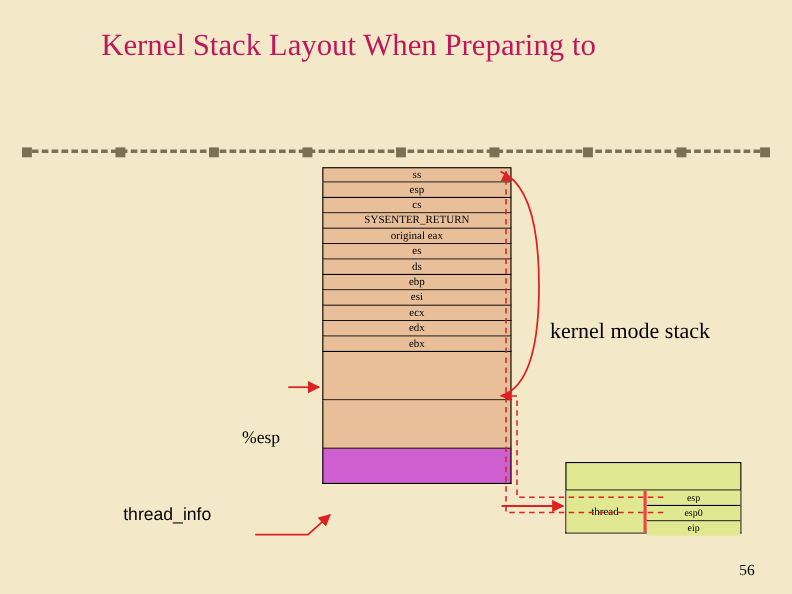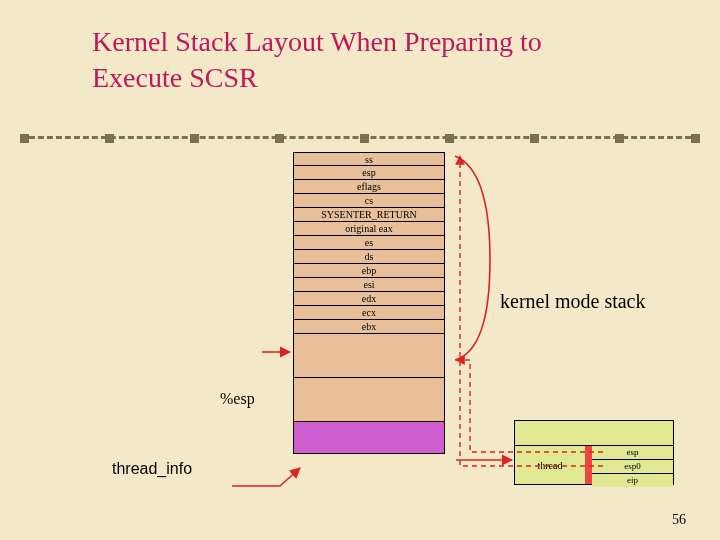--- a/index.html
+++ b/index.html
@@ -1,70 +1,68 @@
 <!DOCTYPE html>
 <html><head>
 <meta charset="utf-8">
 <style>
   html,body{margin:0;padding:0;width:720px;height:540px;background:#f3e9c9;font-family:"Times New Roman",serif;overflow:hidden;}
   .title{position:absolute;left:92px;top:24px;font-size:28px;line-height:36px;color:#be185d;}
   .dash-line{position:absolute;left:20px;top:136px;width:680px;height:0;border-top:3px dashed #7a7052;}
   .dash-line .box{position:absolute;top:-5px;width:9px;height:9px;background:#7a7052;}
-  .stack{position:absolute;left:293px;top:152px;width:152px;}
+  .stack{position:absolute;left:293px;top:152px;width:172px;}
   .stack .row{height:14px;line-height:14px;font-size:10px;text-align:center;border:1px solid #000;border-top:none;box-sizing:border-box;}
   .stack .row:first-child{border-top:1px solid #000;}
   .filled{background:#e8bf99;}
   .empty{background:#e8bf99;height:44px;border:1px solid #000;border-top:none;box-sizing:border-box;}
   .ti{background:#cf5ed1;height:32px;border:1px solid #000;border-top:none;box-sizing:border-box;}
   .esp-label{position:absolute;left:220px;top:342px;font-size:16px;margin-top:48px;}
   .ti-label{position:absolute;left:112px;top:460px;font-size:16px;font-family:Liberation Sans, sans-serif;}
   .kms-label{position:absolute;left:500px;top:290px;font-size:20px;}
   .page-num{position:absolute;right:34px;bottom:12px;font-size:14px;}
   .small-table{position:absolute;left:514px;top:420px;width:160px;}
   .small-table .top{height:26px;border:1px solid #000;background:#e0e892;box-sizing:border-box;}
   .small-table .bottom{height:39px;display:flex;border:1px solid #000;border-top:none;box-sizing:border-box;}
-  .small-table .left{width:70px;border-right:7px solid #ef4444;background:#e0e892;display:flex;align-items:center;justify-content:center;font-size:10px;}
+  .small-table .left{width:70px;border-right:3px solid #ef4444;background:#e0e892;display:flex;align-items:center;justify-content:center;font-size:10px;}
   .small-table .right{flex:1;display:flex;flex-direction:column;}
   .small-table .right div{flex:1;border-bottom:1px solid #000;background:#e0e892;font-size:9px;text-align:center;line-height:13px;}
   .small-table .right div:last-child{border-bottom:none;}
   svg.arrows{position:absolute;left:0;top:0;width:720px;height:540px;pointer-events:none;}
 </style>
 </head>
 <body>
 
 <div class="title">
   <span>Kernel Stack Layout When Preparing to</span><br>
-  <span>Execute SCSR</span>
 </div>
 
 <div class="dash-line">
   <div class="box" style="left:0px"></div>
   <div class="box" style="left:85px"></div>
   <div class="box" style="left:170px"></div>
   <div class="box" style="left:255px"></div>
   <div class="box" style="left:340px"></div>
   <div class="box" style="left:425px"></div>
   <div class="box" style="left:510px"></div>
   <div class="box" style="left:595px"></div>
   <div class="box" style="left:671px"></div>
 </div>
 
 <div class="stack">
   <div class="row filled">ss</div>
   <div class="row filled">esp</div>
-  <div class="row filled">eflags</div>
   <div class="row filled">cs</div>
   <div class="row filled">SYSENTER_RETURN</div>
   <div class="row filled">original eax</div>
   <div class="row filled">es</div>
   <div class="row filled">ds</div>
   <div class="row filled">ebp</div>
   <div class="row filled">esi</div>
+  <div class="row filled">ecx</div>
   <div class="row filled">edx</div>
-  <div class="row filled">ecx</div>
   <div class="row filled">ebx</div>
   <div class="empty"></div>
   <div class="empty"></div>
   <div class="ti"></div>
 </div>
 
 <div class="esp-label">%esp</div>
 <div class="ti-label">thread_info</div>
 <div class="kms-label">kernel mode stack</div>
 <div class="page-num">56</div>

